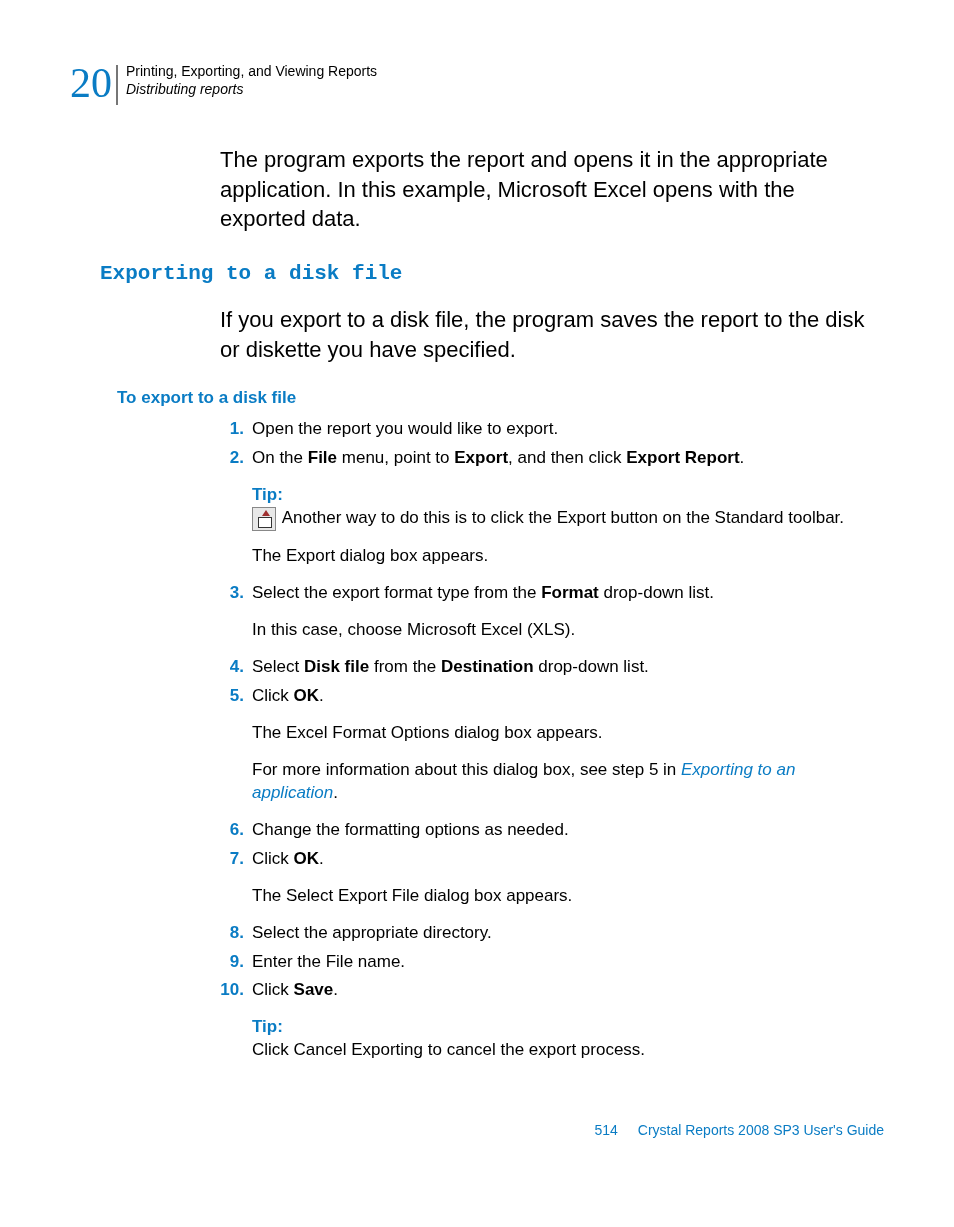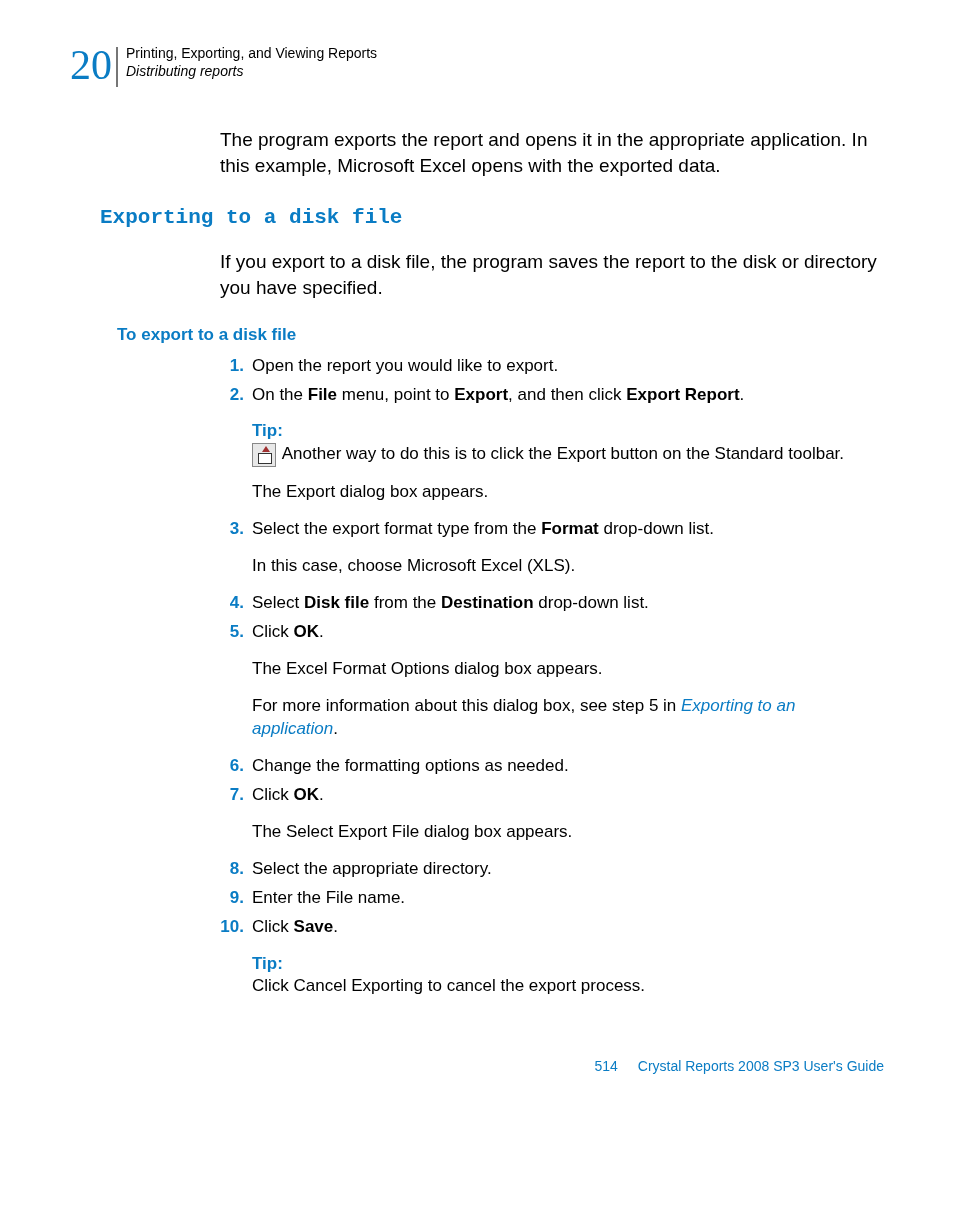--- a/index.html
+++ b/index.html
@@ -4,21 +4,21 @@
 <style>
   body {
     margin: 0;
     padding: 0;
     font-family: Arial, Helvetica, sans-serif;
     background: #ffffff;
     color: #000000;
     width: 954px;
   }
   .page {
-    padding: 44px 70px 40px 70px;
+    padding: 62px 70px 40px 70px;
     box-sizing: border-box;
   }
   .header-row {
     display: flex;
     align-items: flex-start;
     margin-bottom: 40px;
   }
   .chapter-number {
     font-size: 42px;
     font-weight: normal;
@@ -42,21 +42,21 @@
   }
   .chapter-title {
     color: #000;
   }
   .section-title {
     font-style: italic;
     color: #000;
   }
   .content {
     margin-left: 150px;
-    font-size: 19px;
+    font-size: 22px;
     line-height: 1.35;
     color: #000;
   }
   .para {
     margin-bottom: 24px;
   }
   .h2 {
     font-size: 21px;
     font-weight: bold;
     color: #0a7cc4;
@@ -166,21 +166,21 @@
     </div>
   </div>
 
   <div class="content">
     <div class="para">The program exports the report and opens it in the appropriate application. In this example, Microsoft Excel opens with the exported data.</div>
   </div>
 
   <div class="h2">Exporting to a disk file</div>
 
   <div class="content">
-    <div class="para">If you export to a disk file, the program saves the report to the disk or directory you have specified.</div>
+    <div class="para">If you export to a disk file, the program saves the report to the disk or diskette you have specified.</div>
   </div>
 
   <div class="h3">To export to a disk file</div>
 
   <ol class="steps">
 
     <li>
       <span class="num">1.</span>
       <span class="step-body">Open the report you would like to export.</span>
     </li>

